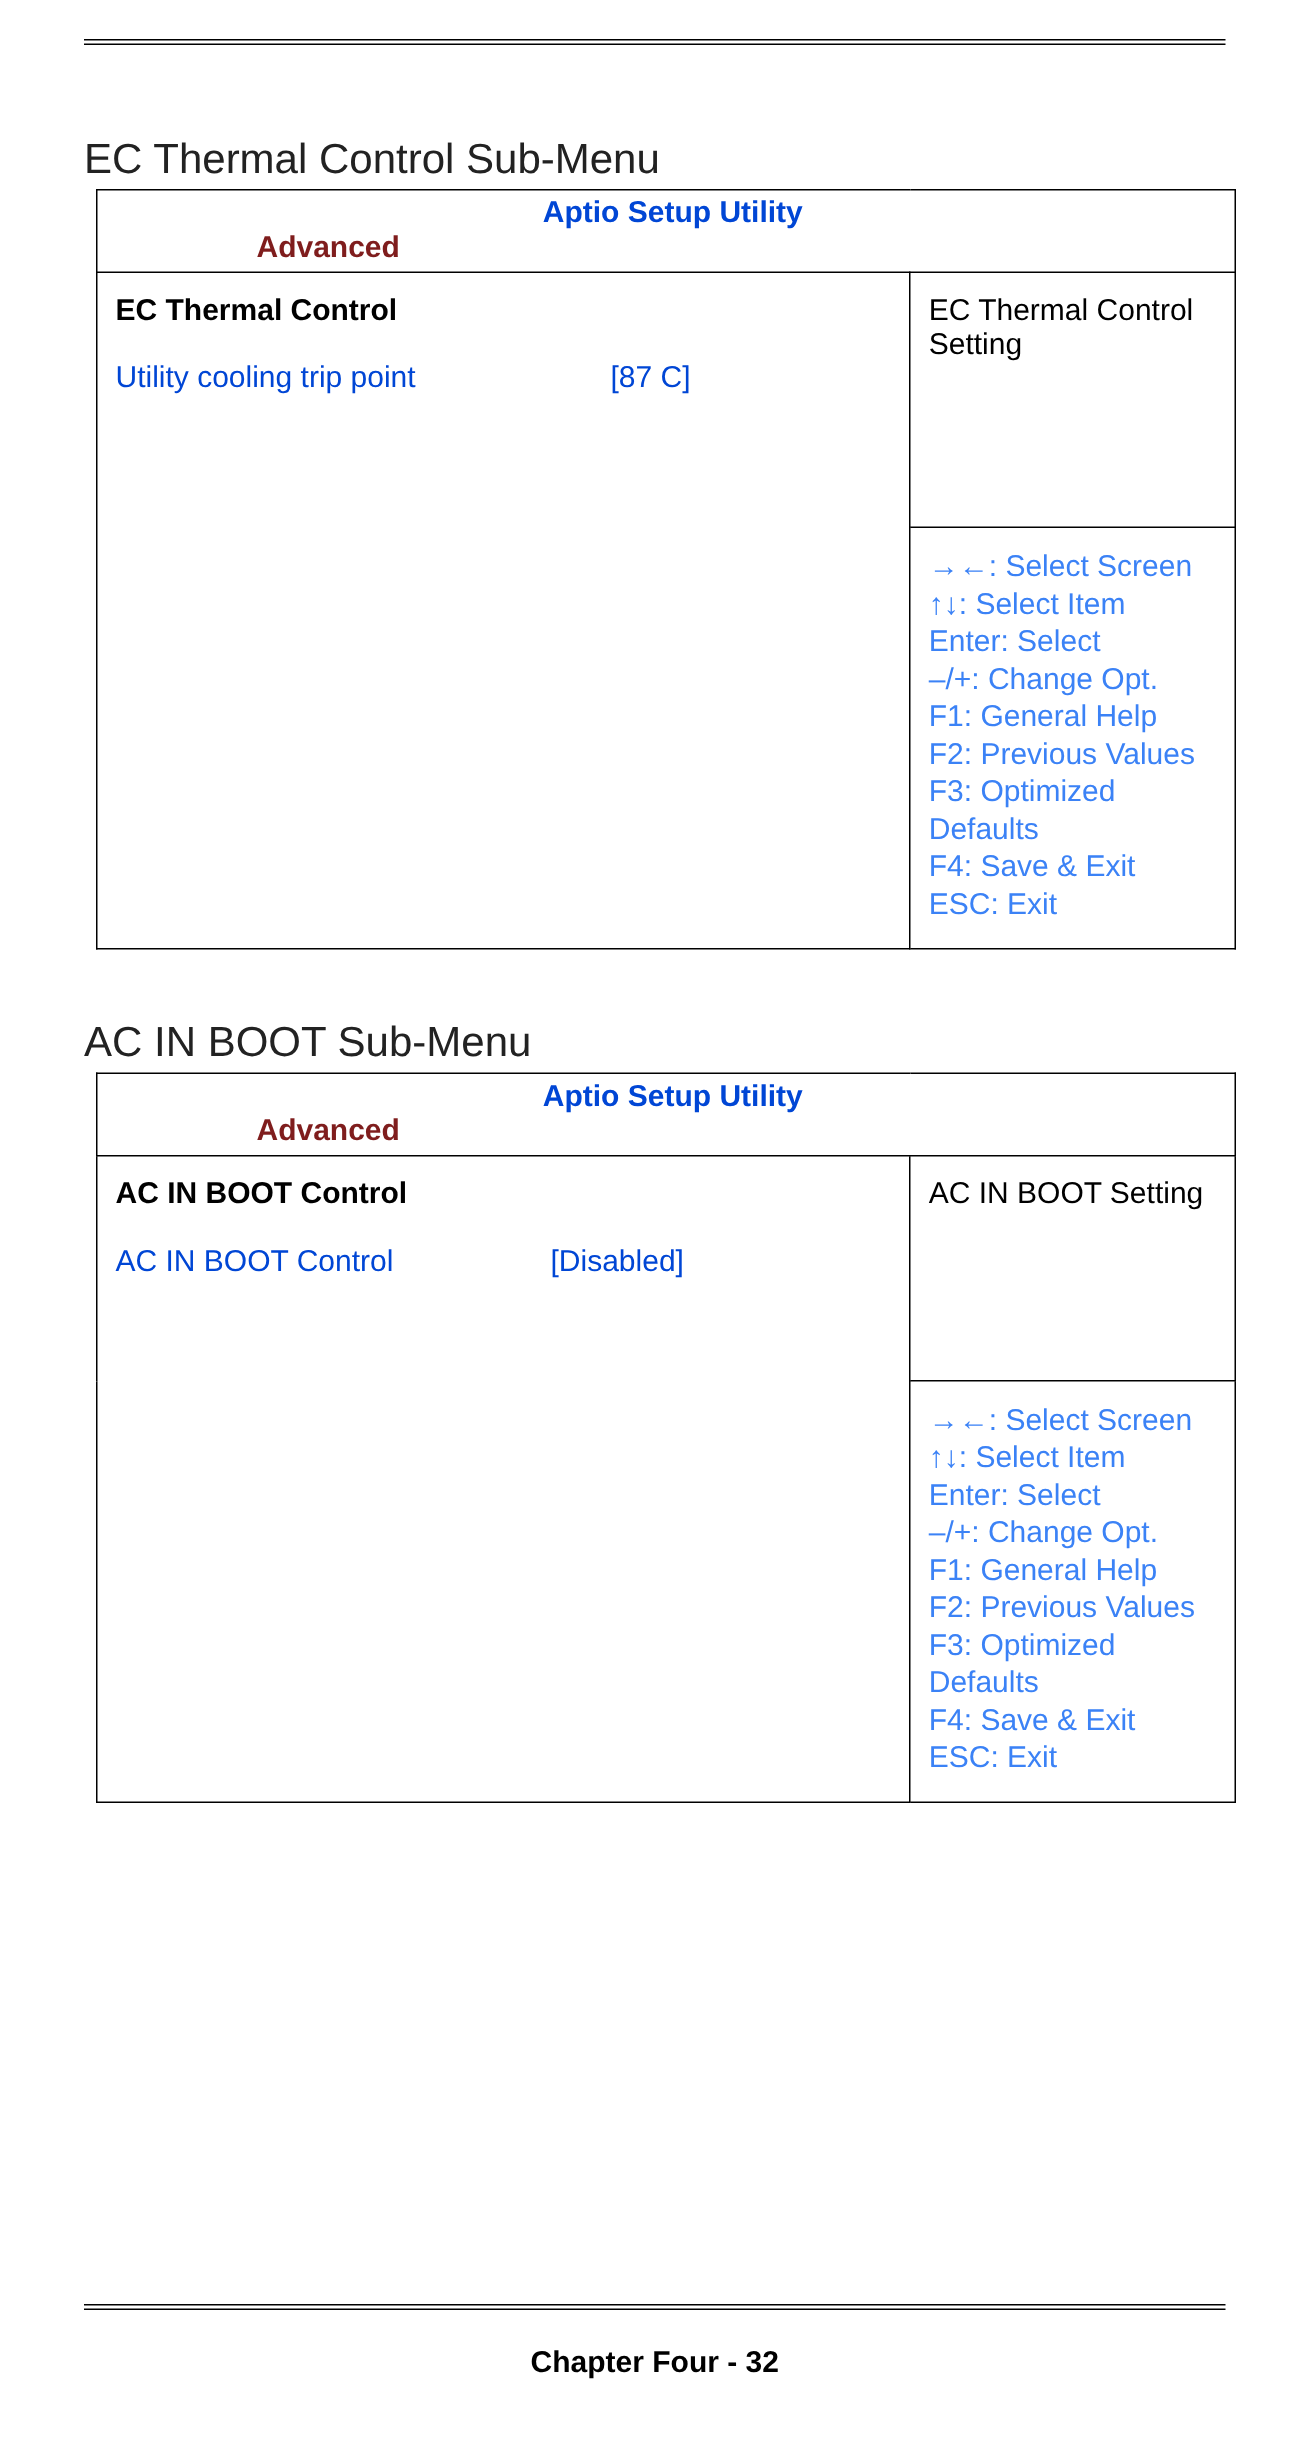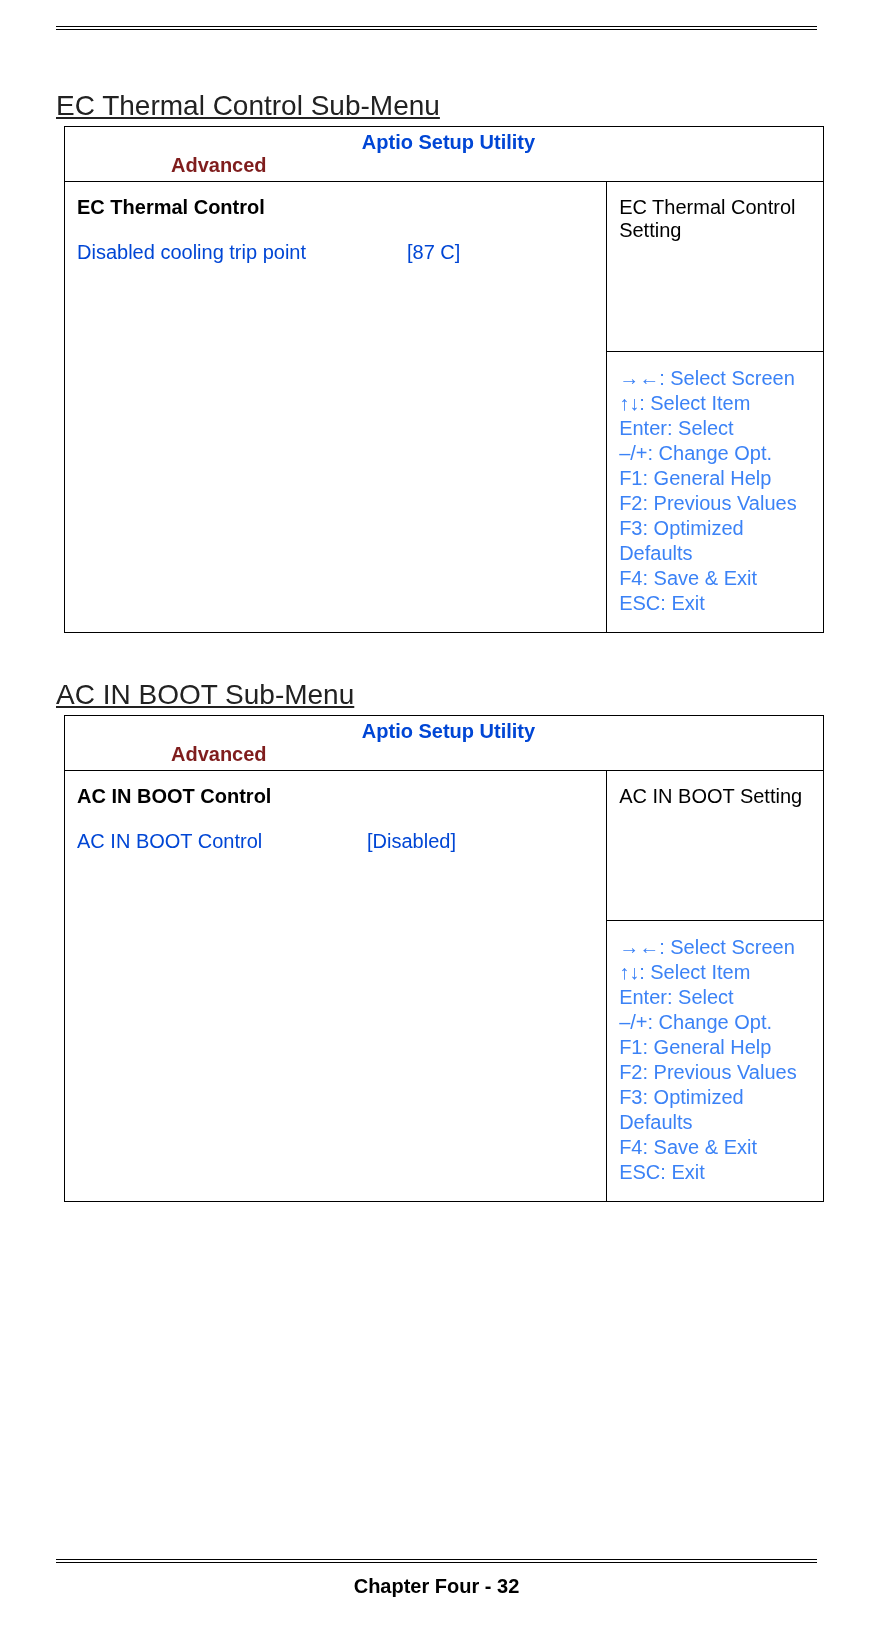--- a/index.html
+++ b/index.html
@@ -29,21 +29,20 @@
     border-top: 4px double #000;
     height: 0;
     margin-top: 8px;
     margin-bottom: 60px;
   }
   .section-title {
     font-size: 28px;
     font-weight: normal;
     color: #222;
     margin: 0 0 4px 0;
-    text-decoration: underline;
   }
   table.bios {
     width: 760px;
     border-collapse: collapse;
     margin-left: 8px;
     margin-bottom: 46px;
   }
   table.bios td, table.bios th {
     border: 1px solid #000;
     vertical-align: top;
@@ -96,24 +95,24 @@
   }
   .help-list {
     color: #3b82f6;
     font-size: 20px;
     line-height: 1.25;
   }
   .footer-rule {
     position: absolute;
     left: 56px;
     right: 56px;
-    bottom: 40px;
+    bottom: 51px;
     border-top: 4px double #000;
     text-align: center;
-    padding-top: 12px;
+    padding-top: 24px;
     font-weight: bold;
     font-size: 20px;
   }
 </style>
 </head>
 <body>
 
 <div class="page">
   <div class="header-rule"></div>
 
@@ -123,21 +122,21 @@
         <tr>
       <td class="hdr-cell" colspan="2">
         <div class="aptio">Aptio Setup Utility</div>
         <div class="tab-label">Advanced</div>
       </td>
     </tr>
     <tr>
       <td class="left-col" rowspan="2">
         <div class="subtitle">EC Thermal Control</div>
         <div class="opt-row">
-          <div class="opt-label">Disabled cooling trip point</div>
+          <div class="opt-label">Utility cooling trip point</div>
           <div class="opt-value">[87 C]</div>
         </div>
       </td>
       <td class="right-col" style="height:170px;">EC Thermal Control Setting</td>
     </tr>
     <tr>
       <td class="right-col">
         <div class="help-list">
           <div>→←: Select Screen</div>
           <div>↑↓: Select Item</div>

